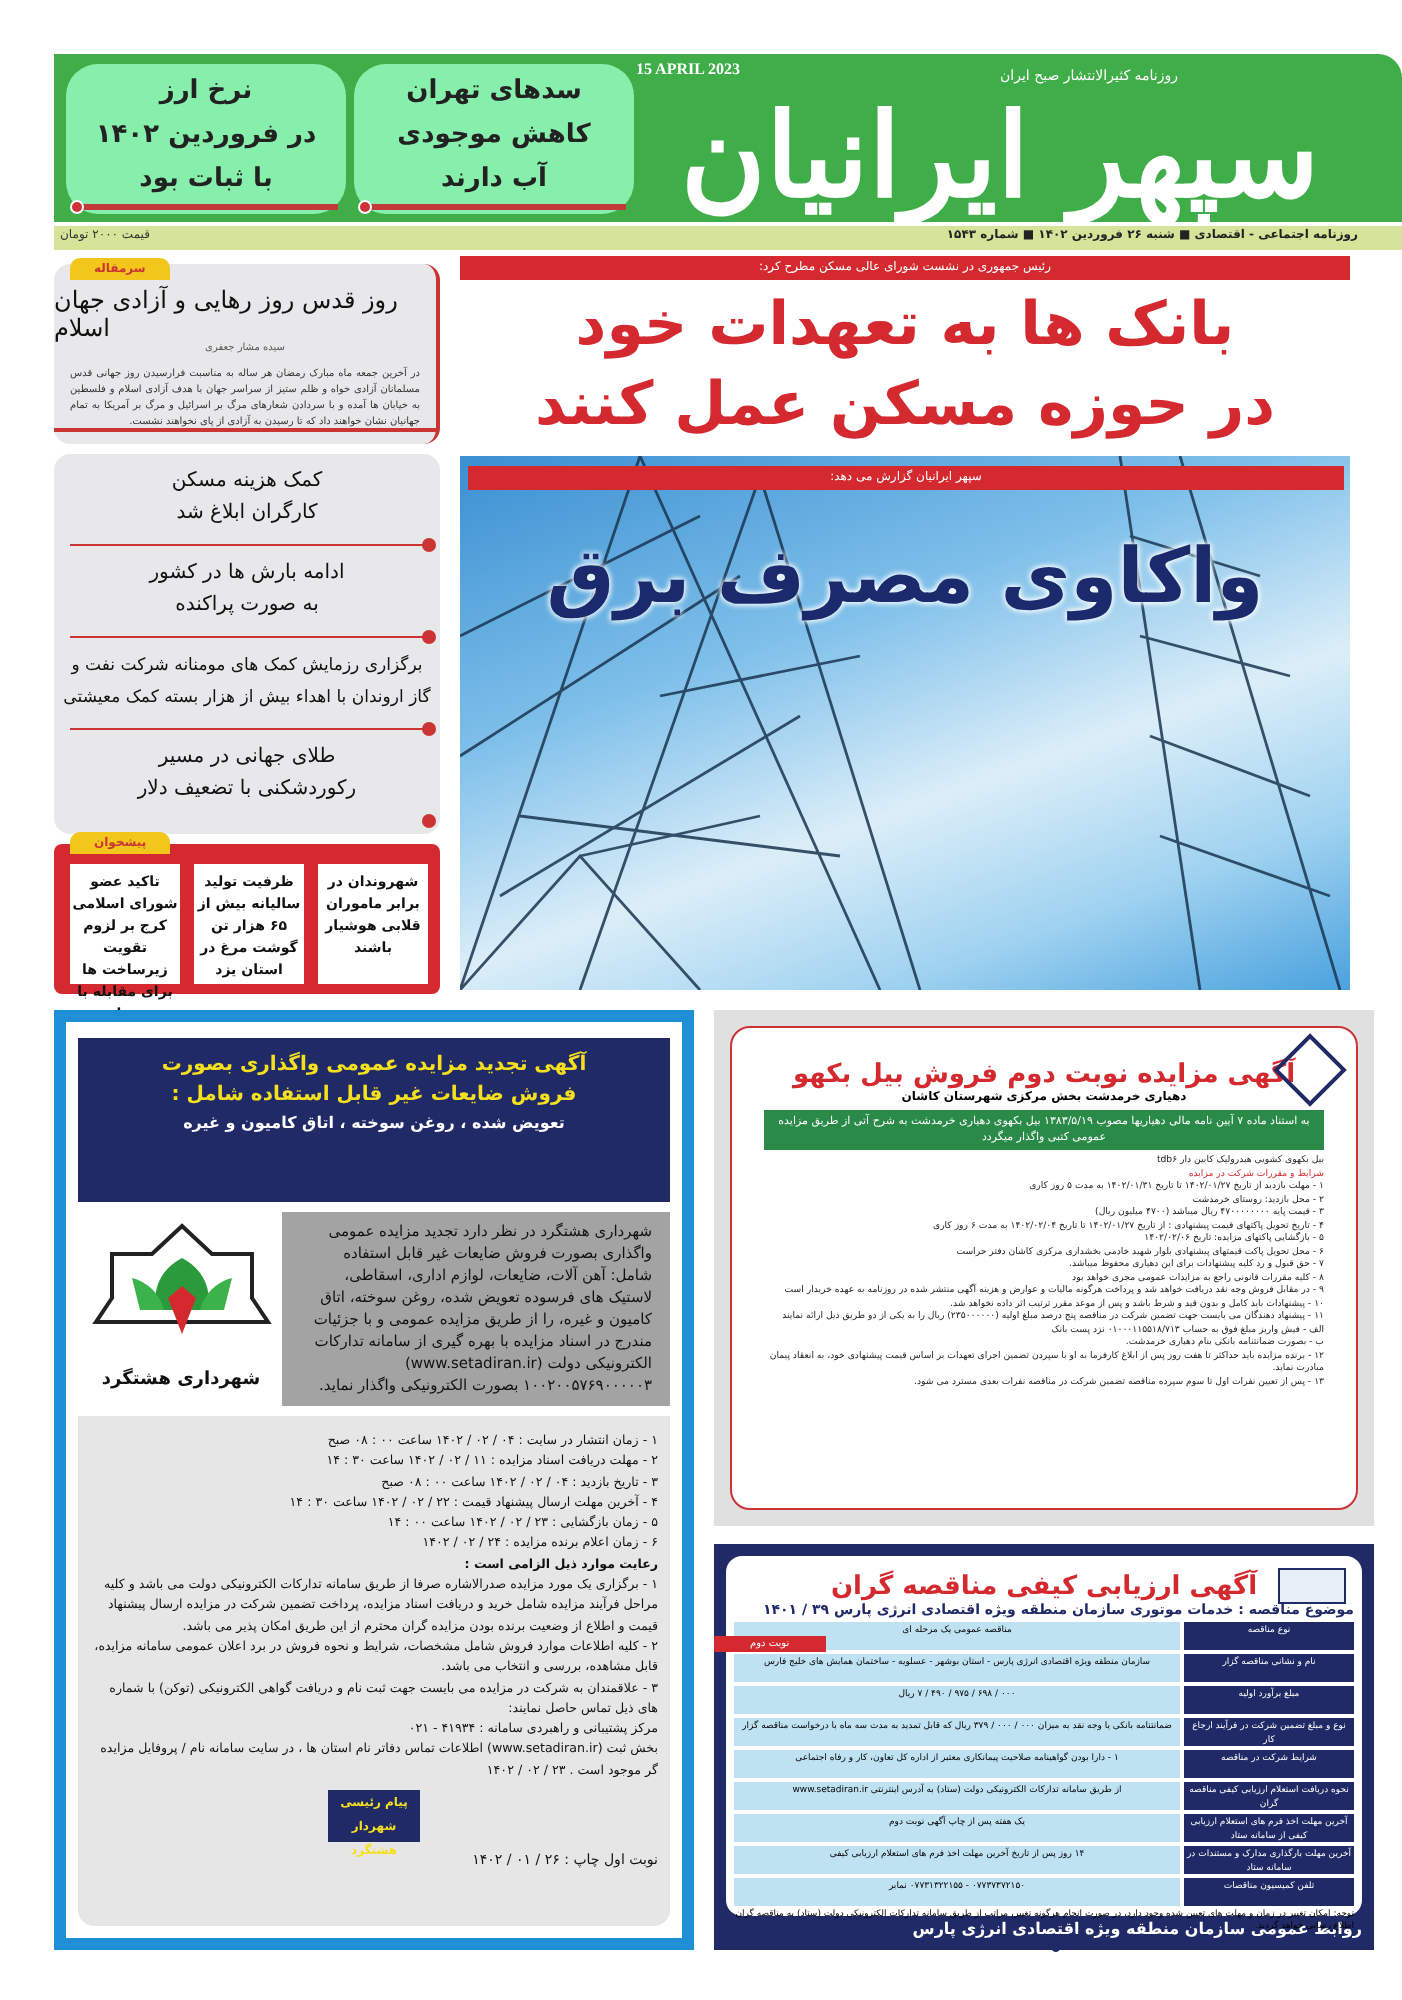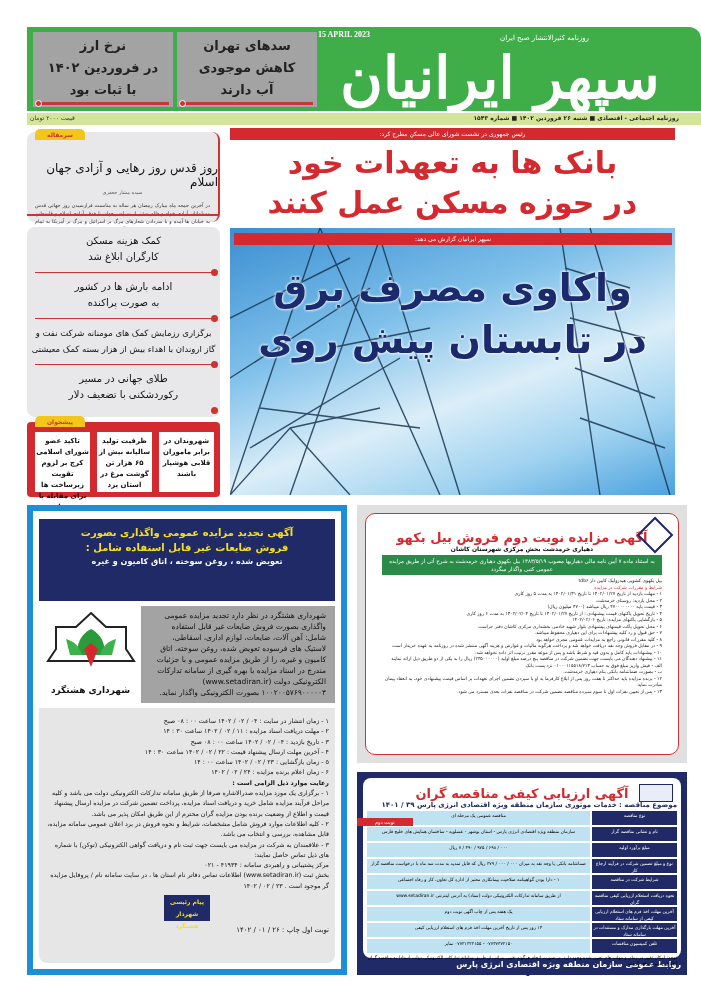--- a/index.html
+++ b/index.html
@@ -1,33 +1,33 @@
 <!DOCTYPE html>
 <html><head>
 <meta charset="utf-8">
 <style>
 *{box-sizing:border-box;margin:0;padding:0}
 body{width:701px;height:1000px;background:#fff;font-family:"DejaVu Sans",sans-serif;position:relative;overflow:hidden;direction:rtl}
 .abs{position:absolute}
 
 #masthead{left:27px;top:27px;width:674px;height:84px;background:#3fae49;border-radius:0 12px 0 0}
-.teaser{top:32px;width:140px;height:75px;background:#a3a3a3;border-radius:0;text-align:center;font-weight:bold;font-size:13px;line-height:22px;color:#222;padding-top:3px}
+.teaser{top:32px;width:140px;height:75px;background:#86efac;border-radius:16px;text-align:center;font-weight:bold;font-size:13px;line-height:22px;color:#222;padding-top:3px}
 .teaser .bar{position:absolute;left:4px;right:4px;bottom:2px;height:3px;background:#c43a3a}
 .teaser .dot{position:absolute;left:2px;bottom:0;width:7px;height:7px;border-radius:50%;background:#c33;border:1px solid #fff}
 #logo{left:320px;top:38px;width:360px;height:80px;color:#fff;font-family:"DejaVu Serif",serif;font-size:58px;font-weight:bold;text-align:center;line-height:80px;letter-spacing:-2px}
 #date-en{left:318px;top:30px;font-family:"Liberation Serif",serif;font-weight:bold;font-size:8px;color:#fff;direction:ltr}
 #publisher{left:500px;top:34px;font-size:7px;color:#fff}
 
 #infobar{left:27px;top:113px;width:674px;height:12px;background:#d4e59a}
 #price{left:30px;top:114px;font-size:6px;color:#333}
 #issueinfo{right:22px;top:114px;font-size:6px;color:#222;font-weight:bold}
 
 #editorial{left:27px;top:132px;width:193px;height:90px;background:#e8e8ea;border-radius:8px;border-right:2px solid #c33}
 .tag-yellow{position:absolute;top:-3px;background:#f2c61a;color:#c33;font-size:6px;font-weight:bold;padding:2px 12px;border-radius:5px 5px 0 0}
-#editorial h3{font-size:12px;text-align:right;margin-top:29px;color:#111;font-weight:normal}
+#editorial h3{font-size:12px;text-align:left;margin-top:11px;color:#111;font-weight:normal}
 #editorial .author{font-size:5px;text-align:center;color:#555}
 #editorial p{font-size:5px;line-height:8px;color:#333;padding:6px 8px;text-align:justify}
 #editorial .redline{position:absolute;left:0;right:0;bottom:6px;height:2px;background:#c33}
 
 #newslist{left:27px;top:227px;width:193px;height:190px;background:#e8e8ea;border-radius:8px}
 .newsitem{height:46px;text-align:center;font-size:10px;line-height:16px;color:#111;padding-top:6px;position:relative}
 .newsitem .sep{position:absolute;left:8px;right:4px;bottom:0;height:1px;background:#c33}
 .newsitem .num{position:absolute;right:2px;bottom:-3px;width:7px;height:7px;border-radius:50%;background:#c33}
 
 #suggest{left:27px;top:422px;width:193px;height:75px;background:#d42a2f;border-radius:4px}
@@ -143,21 +143,20 @@
     <g stroke="#1a3550" stroke-width="1.4" fill="none" opacity="0.85">
       <path d="M0 267 L90 0 M60 267 L150 10 M0 150 L140 60 M20 220 L170 130 M0 90 L120 30 M90 0 L210 267 M150 10 L230 267 M30 180 L190 200"></path>
       <path d="M330 0 L370 267 M360 0 L440 267 M335 40 L400 60 M340 90 L415 110 M345 140 L425 170 M350 190 L435 220"></path>
       <path d="M0 267 L60 200 L120 267 M60 200 L150 180 M100 120 L200 100"></path>
     </g>
   </svg>
 </div>
 <div id="kicker2" class="abs">سپهر ایرانیان گزارش می دهد:</div>
 <div id="headline2" class="abs">
   <div>واکاوی مصرف برق</div>
-  <div>در تابستان پیش روی</div>
 </div>
 
 <div id="ad1" class="abs">
   <div class="inner">
     <div id="ad1-head">
       <div class="t1">آگهی تجدید مزایده عمومی واگذاری بصورت</div>
       <div class="t1">فروش ضایعات غیر قابل استفاده شامل :</div>
       <div class="t2">تعویض شده ، روغن سوخته ، اتاق کامیون و غیره</div>
     </div>
     <div id="ad1-logo">

